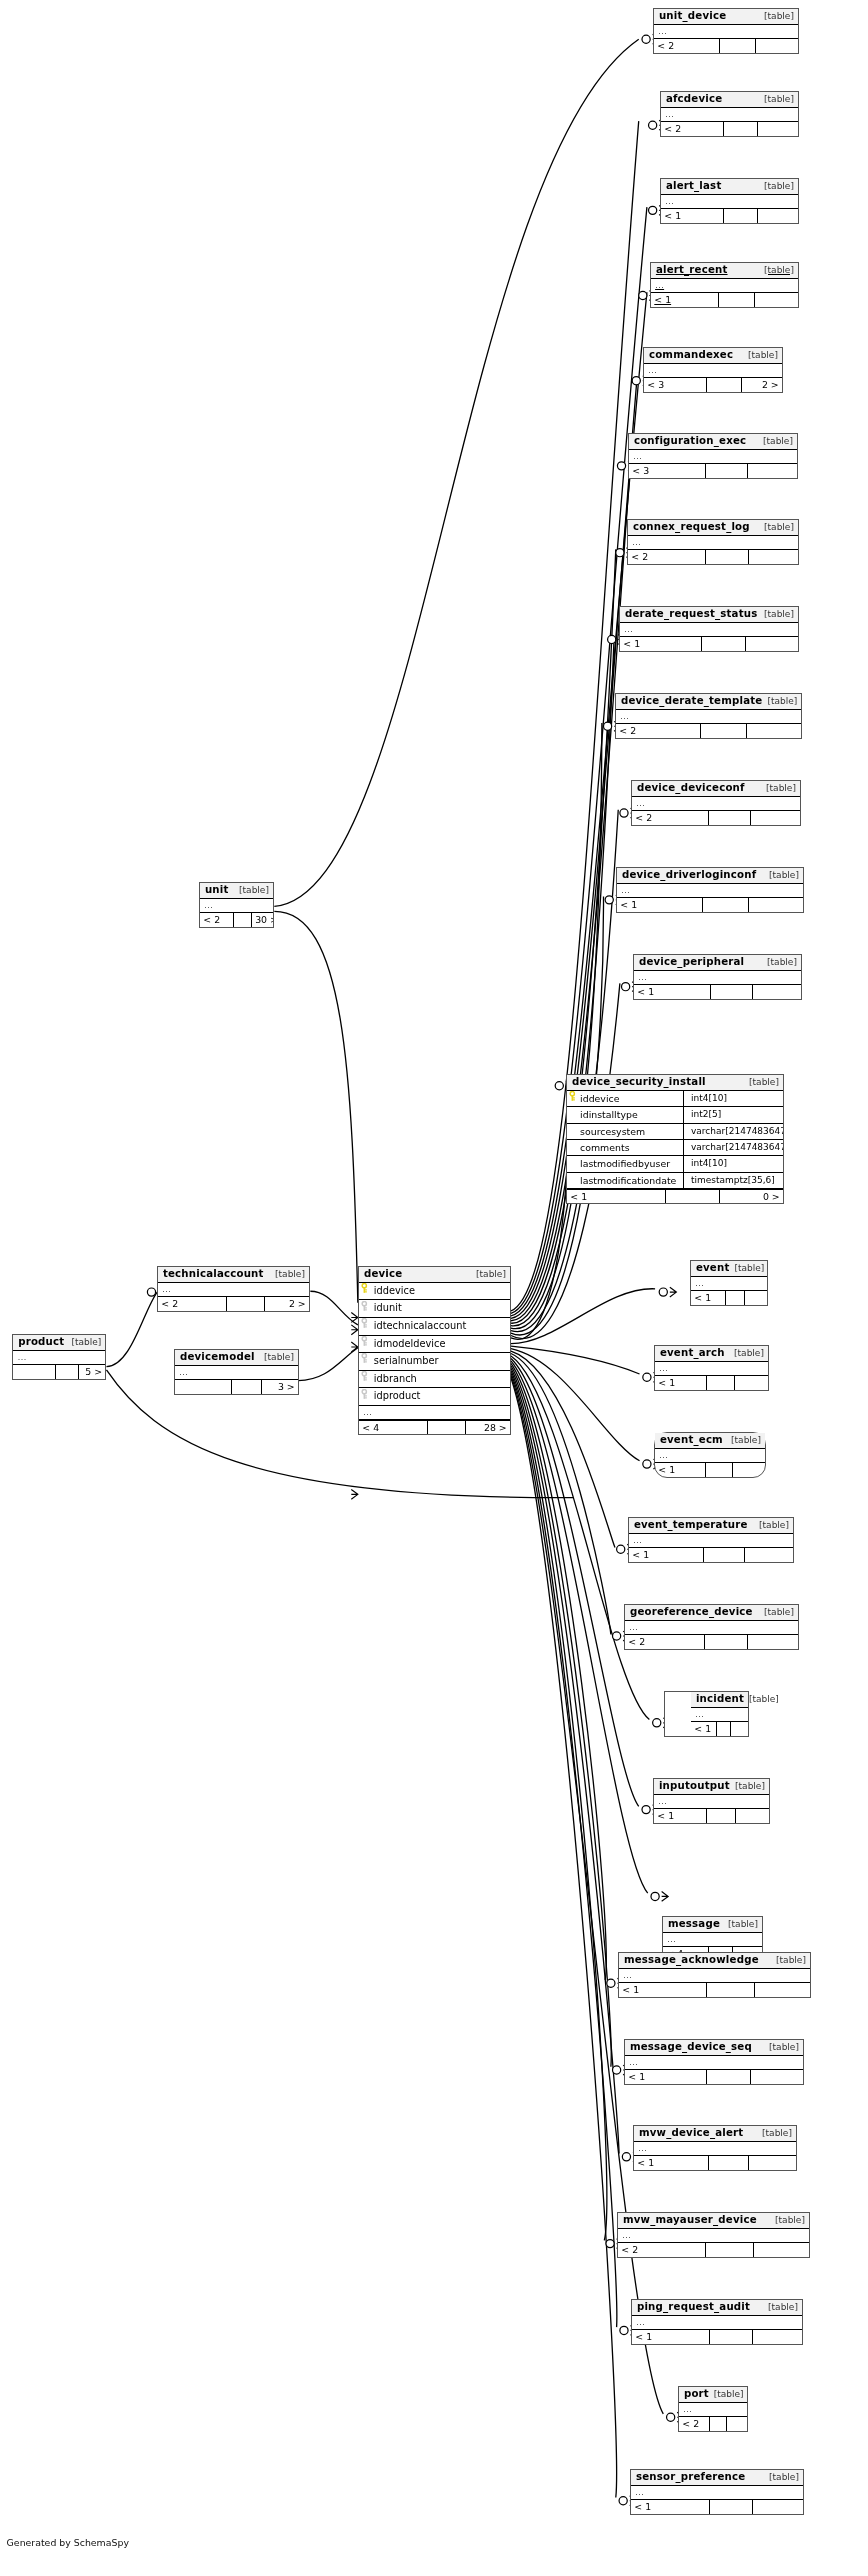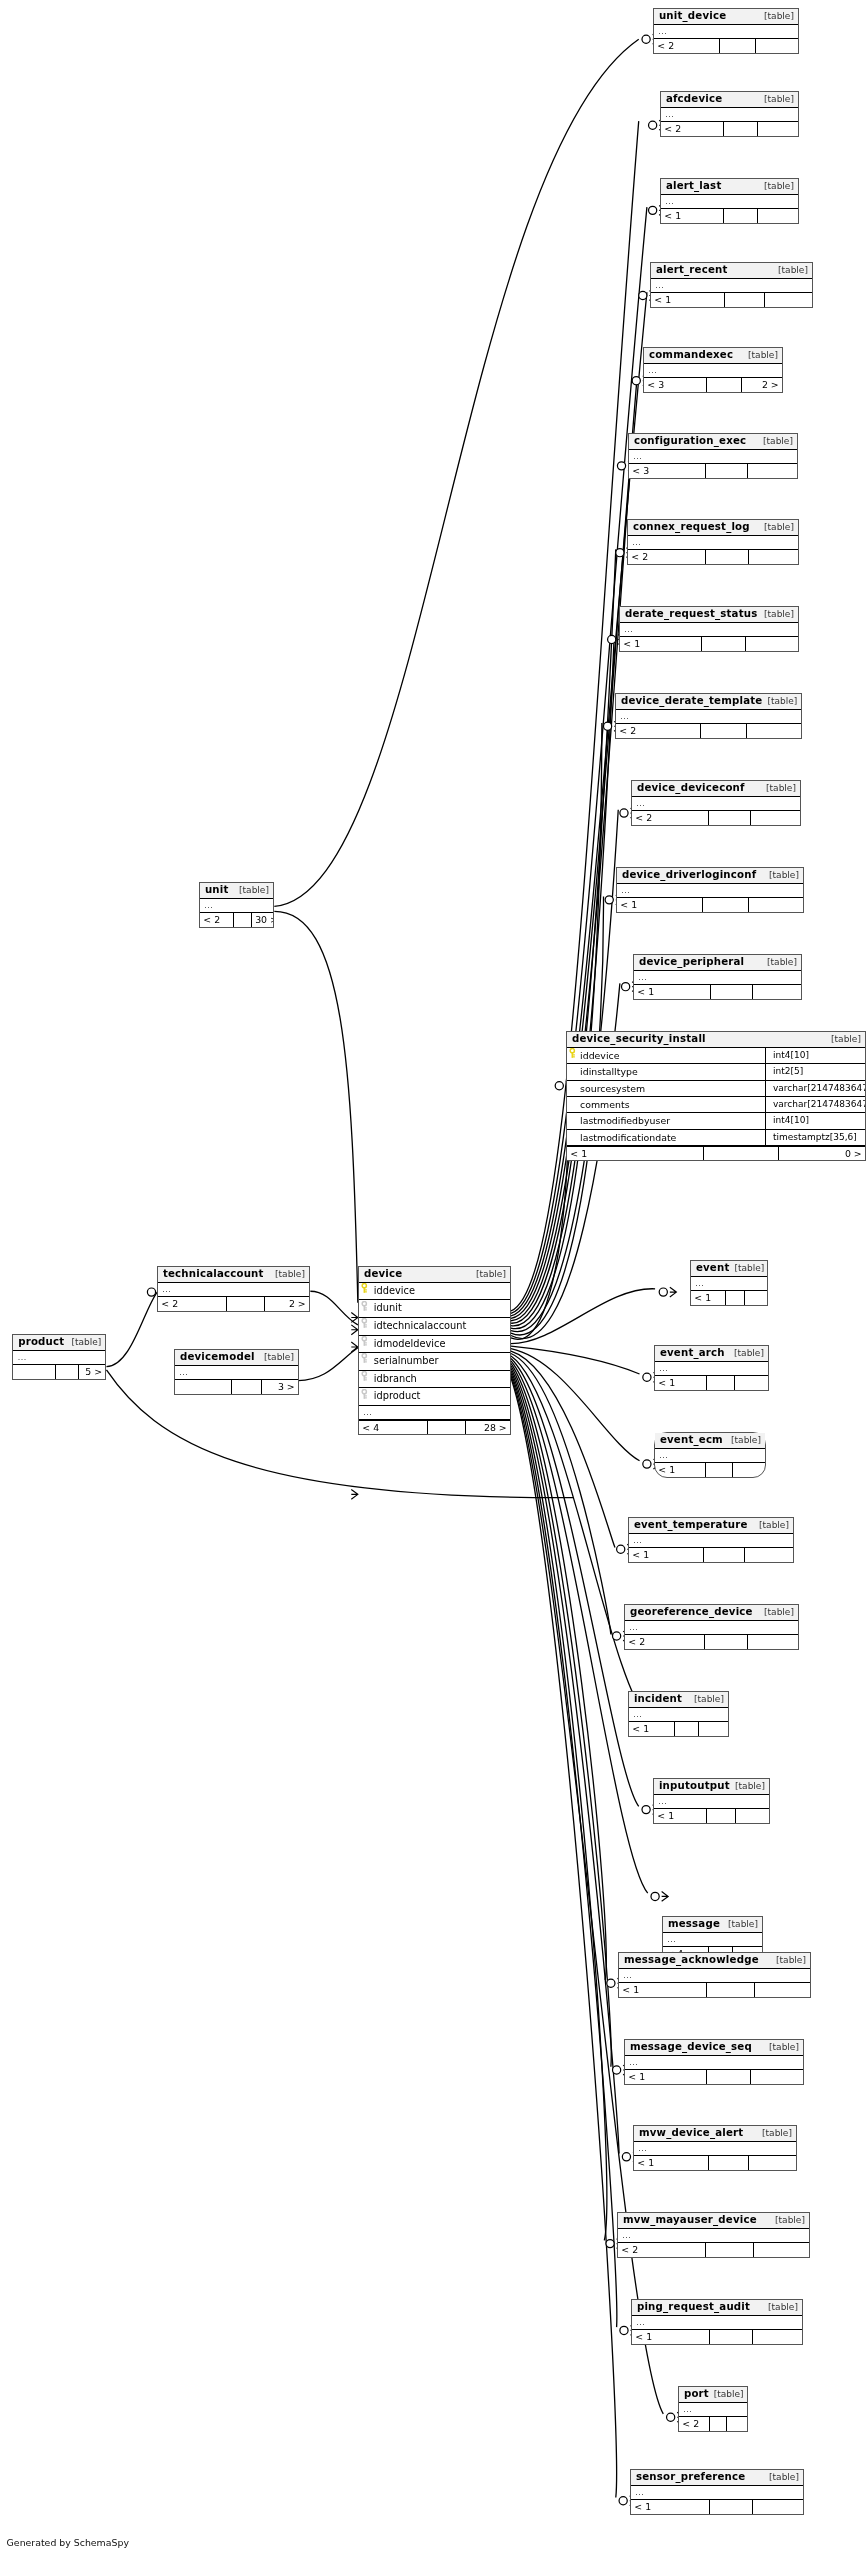--- a/index.html
+++ b/index.html
@@ -194,21 +194,21 @@
           <span class="nm">alert_last</span>
           <span class="tg">[table]</span>
         </div>
         <div class="ell">…</div>
         <div class="ftr">
           <div class="c cl">&lt; 1</div>
           <div class="c cm"></div>
           <div class="c cr"></div>
         </div>
       </div>
-      <div class="tbl" style="left: 650px; top: 262px; width: 163px;">
+      <div class="tbl" style="left: 650px; top: 262px; width: 149px; text-decoration: underline;">
         <div class="hdr">
           <span class="nm">alert_recent</span>
           <span class="tg">[table]</span>
         </div>
         <div class="ell">…</div>
         <div class="ftr">
           <div class="c cl">&lt; 1</div>
           <div class="c cm"></div>
           <div class="c cr"></div>
         </div>
@@ -362,21 +362,21 @@
           <span class="nm">georeference_device</span>
           <span class="tg">[table]</span>
         </div>
         <div class="ell">…</div>
         <div class="ftr">
           <div class="c cl">&lt; 2</div>
           <div class="c cm"></div>
           <div class="c cr"></div>
         </div>
       </div>
-      <div class="tbl" style="left: 628px; top: 1691px; width: 101px;">
+      <div class="tbl" style="left: 664px; top: 1691px; width: 85px; padding-left: 26px;">
         <div class="hdr">
           <span class="nm">incident</span>
           <span class="tg">[table]</span>
         </div>
         <div class="ell">…</div>
         <div class="ftr">
           <div class="c cl">&lt; 1</div>
           <div class="c cm"></div>
           <div class="c cr"></div>
         </div>
@@ -533,21 +533,21 @@
         <div class="ell">…</div>
         <div class="ftr">
           <div class="c cl"></div>
           <div class="c cm"></div>
           <div class="c cr">5 &gt;</div>
         </div>
       </div>
     </div>
 
   <div id="expanded-layer">
-      <div class="tbl exp" style="left: 566px; top: 1031px; width: 300px;">
+      <div class="tbl exp" style="left: 566px; top: 1074px; width: 218px;">
         <div class="hdr">
           <span class="nm">device_security_install</span>
           <span class="tg">[table]</span>
         </div>
         <div class="col">
           <span class="kc"><svg width="7.4" height="10.7" viewBox="0 0 9 13">
               <circle cx="4" cy="3.2" r="2.6" fill="none" stroke="#e8d41a" stroke-width="1.8"></circle>
               <rect x="3.1" y="5" width="1.8" height="7" fill="#e8d41a"></rect>
               <rect x="4.9" y="7.6" width="2.2" height="1.6" fill="#e8d41a"></rect>
               <rect x="4.9" y="10" width="2.2" height="1.6" fill="#e8d41a"></rect>

